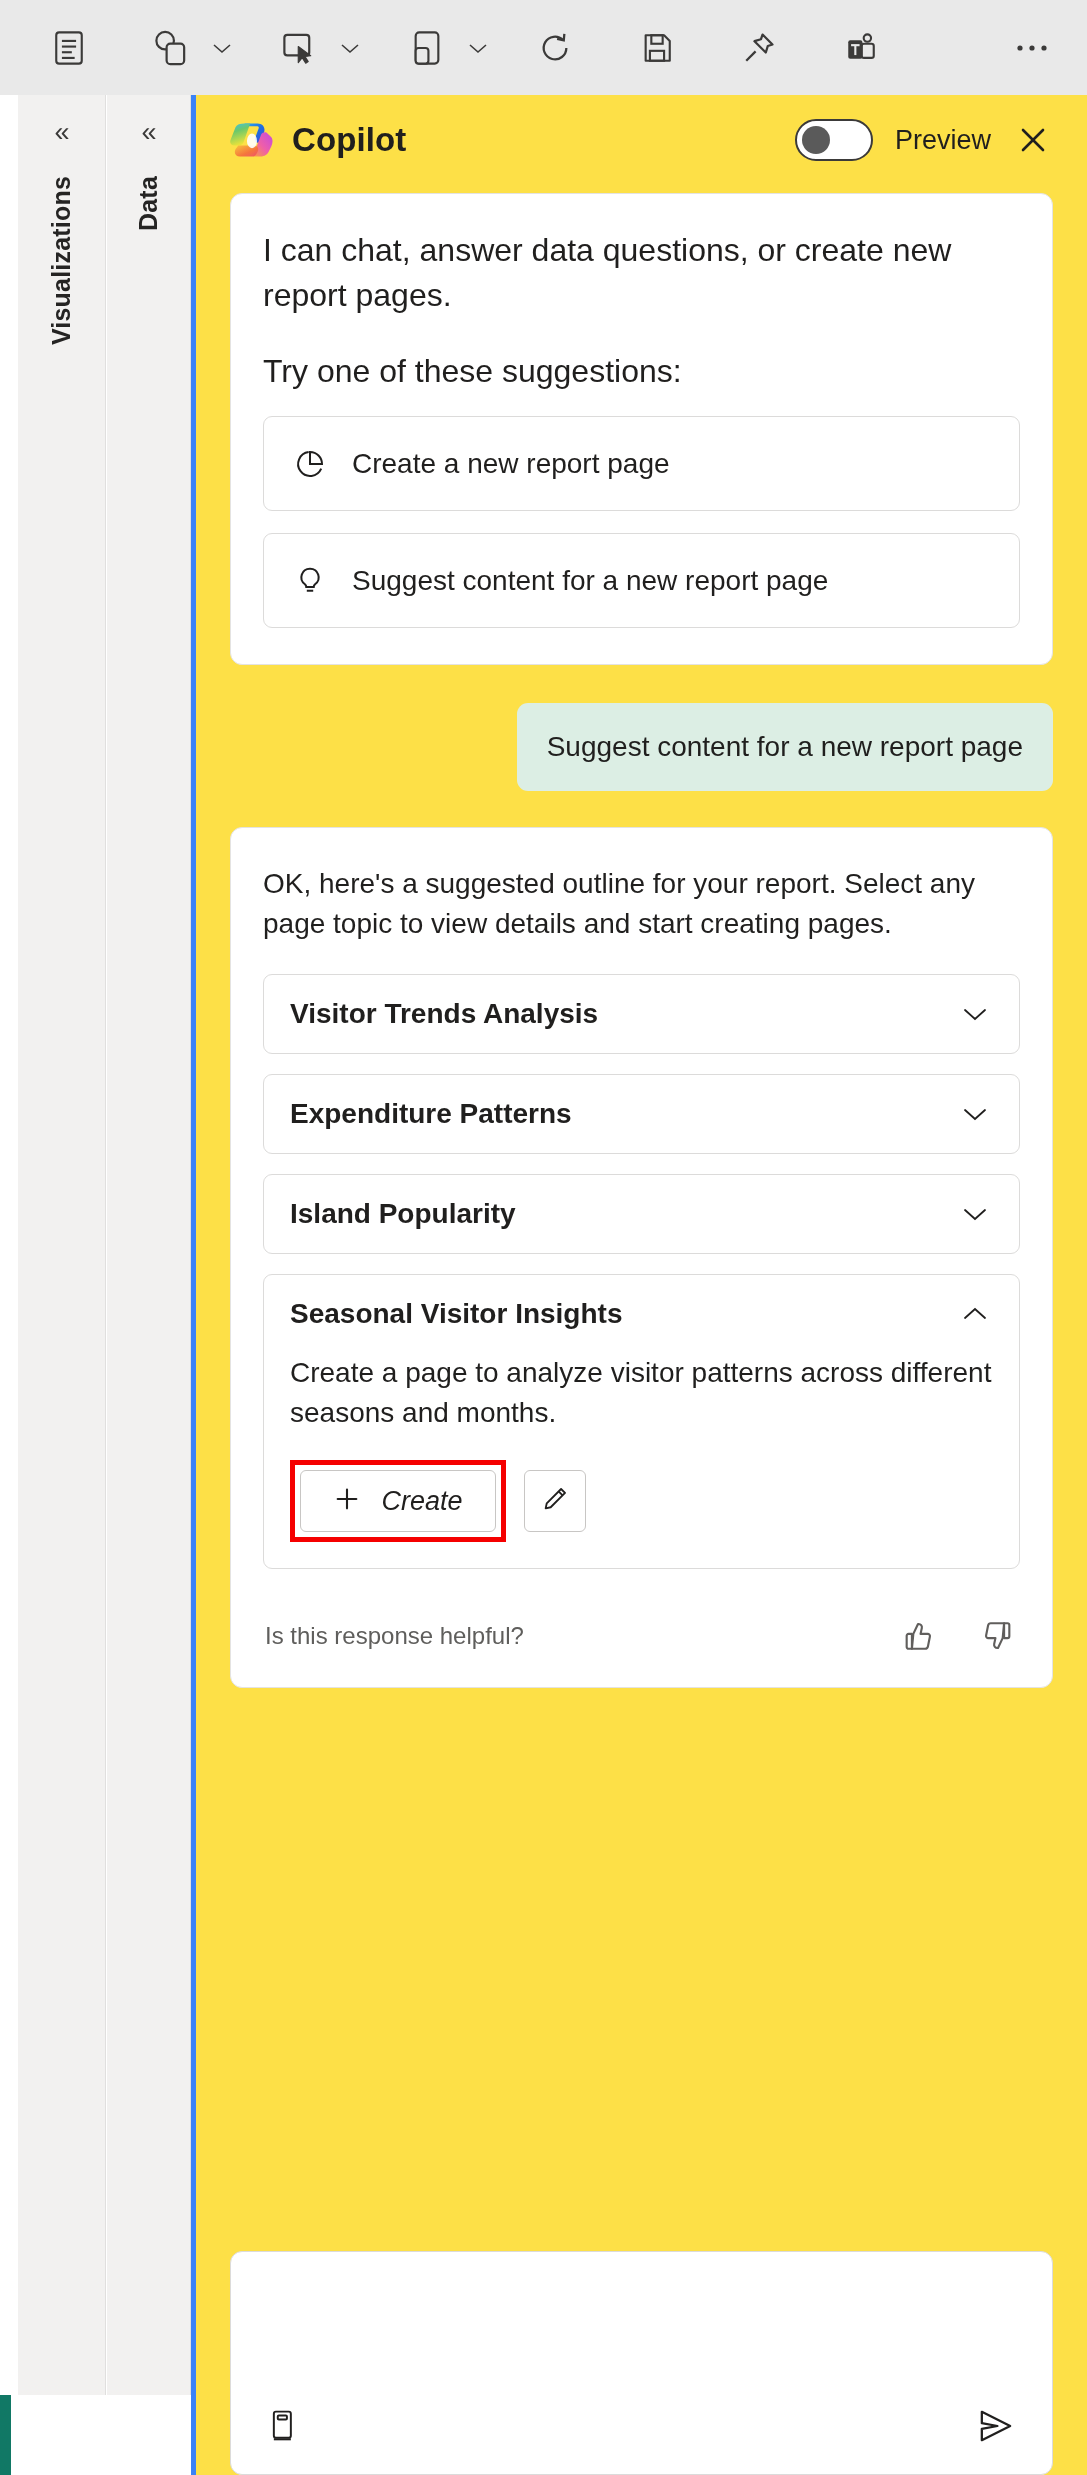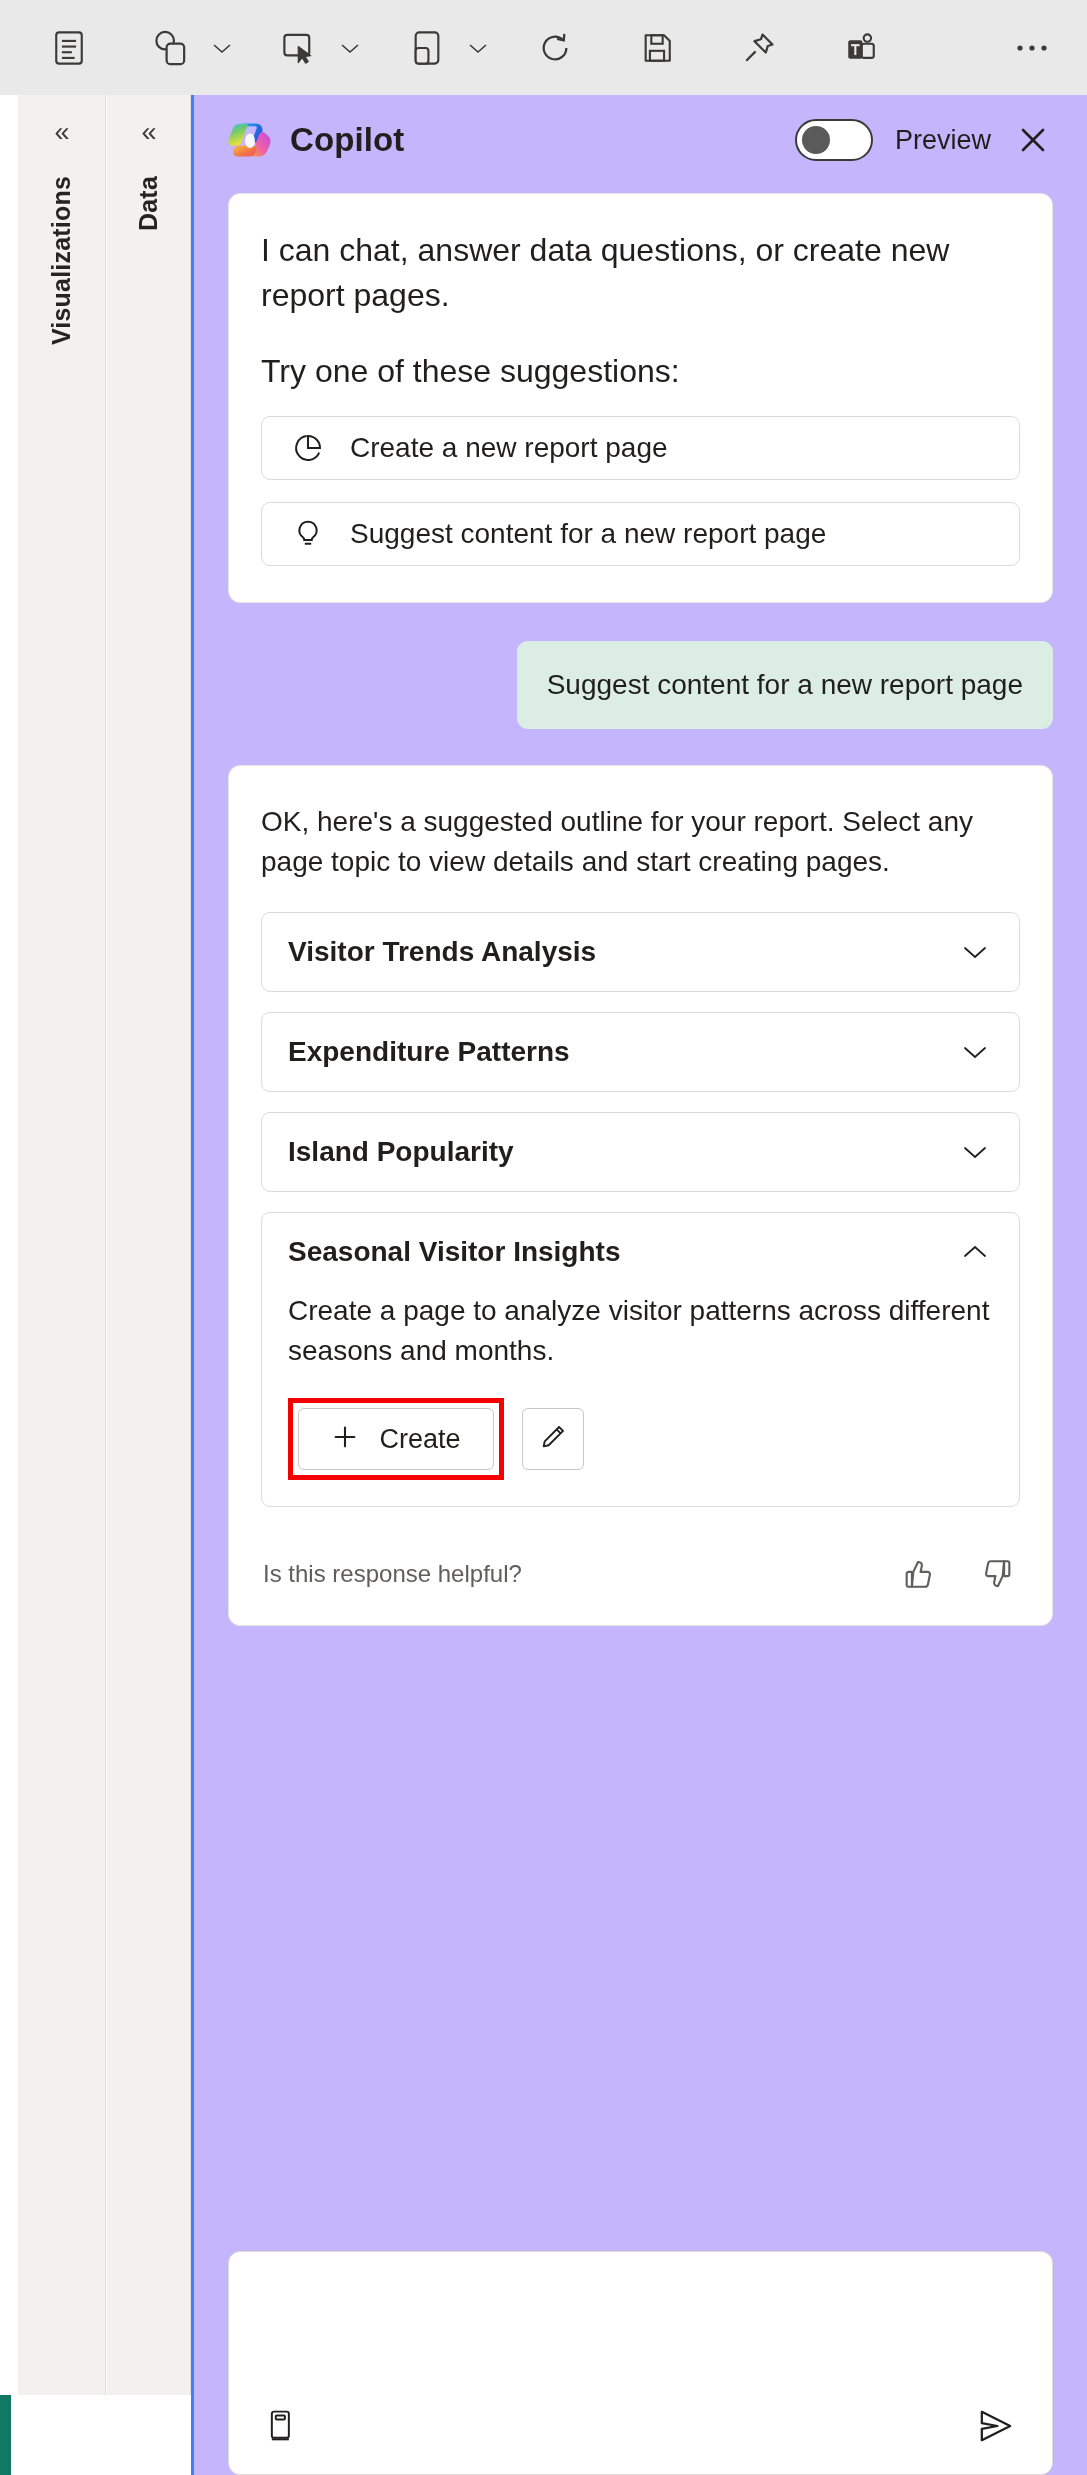--- a/index.html
+++ b/index.html
@@ -54,22 +54,22 @@
   }
   .left-accent {
     position:absolute; left:0; top:2395px; width:11px; height:80px;
     background:#117865;
   }
 
   
   .copilot {
     position:absolute; left:191px; top:95px;
     width:896px; height:2380px;
-    background:#c4b5fd;
-    border-left:3px solid #3b82f6;
+    background:#fde047;
+    border-left:5px solid #3b82f6;
     display:flex; flex-direction:column;
   }
   .cp-header {
     height:90px; flex:0 0 auto;
     display:flex; align-items:center;
     padding:0 34px 0 34px;
   }
   .cp-logo { width:44px; height:44px; flex:0 0 auto; }
   .cp-title {
     margin-left:18px;
@@ -96,21 +96,21 @@
   }
 
   .card-intro { margin-top:8px; padding:34px 32px 36px 32px; }
   .intro-text {
     font-size:32px; line-height:1.42; color:#201f1e;
   }
   .intro-text + .intro-text { margin-top:30px; }
 
   .sugg-btn {
     margin-top:22px;
-    height:64px;
+    height:95px;
     border:1px solid #dcdbda; border-radius:9px;
     background:#ffffff;
     display:flex; align-items:center;
     padding:0 26px;
   }
   .sugg-icon { width:40px; flex:0 0 auto; display:flex; align-items:center; justify-content:center; }
   .sugg-label { margin-left:22px; font-size:28px; color:#201f1e; }
 
   .user-bubble-row { display:flex; justify-content:flex-end; margin-top:38px; }
   .user-bubble {
@@ -145,21 +145,21 @@
     padding:5px;
     display:inline-flex;
   }
   .create-btn {
     border:1px solid #c8c6c4; border-radius:6px;
     background:#ffffff;
     height:62px; min-width:196px;
     display:flex; align-items:center; justify-content:center;
     gap:20px; padding:0 24px;
   }
-  .create-label { font-size:27px; color:#201f1e; }
+  .create-label { font-size:27px; color:#201f1e;font-style:italic; }
   .edit-btn {
     width:62px; height:62px;
     border:1px solid #c8c6c4; border-radius:6px;
     background:#ffffff;
     display:flex; align-items:center; justify-content:center;
   }
 
   .feedback-row {
     display:flex; align-items:center;
     padding:26px 2px 30px 2px;

